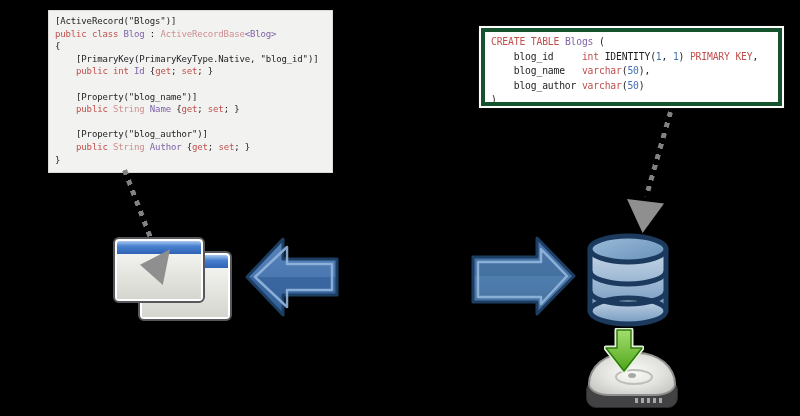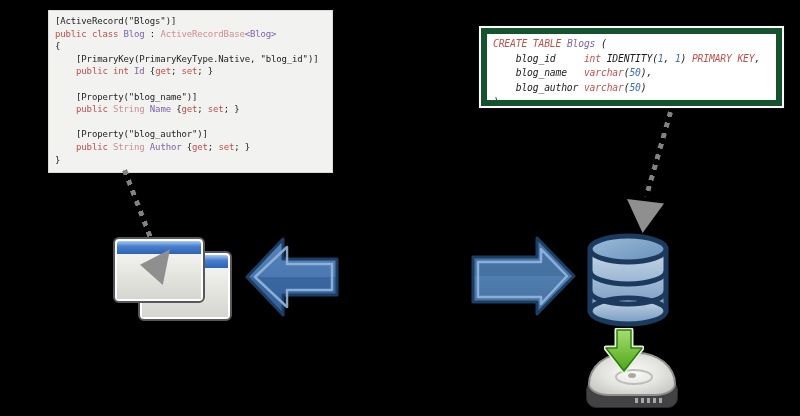--- a/index.html
+++ b/index.html
@@ -6,23 +6,23 @@
   #stage{position:relative;width:800px;height:416px;background:#000;overflow:hidden;
          font-family:"DejaVu Sans Mono","Liberation Mono",monospace;}
 
   
   .codebox{position:absolute;white-space:pre;overflow:hidden;}
   #csharp-box{left:48px;top:10px;width:277px;height:157px;background:#f2f2f1;
               border:1px solid #d9d9d6;padding:4px 0 0 6px;
               font-size:9px;line-height:12.6px;letter-spacing:-0.15px;}
   #sql-box-outer{left:478px;top:25px;width:307px;height:84px;border:1px solid #0a0a0a;
                  background:#fff;padding:2px;box-sizing:border-box;position:absolute;}
-  #sql-box{width:100%;height:100%;border:6px solid #14532d;box-sizing:border-box;
+  #sql-box{width:100%;height:100%;border:4px solid #14532d;box-sizing:border-box;
            background:#fff;padding:3px 0 0 6px;font-size:9.7px;line-height:14.6px;
-           letter-spacing:-0.15px;white-space:pre;overflow:hidden;font-style:italic;}
+           letter-spacing:-0.15px;white-space:pre;overflow:hidden;}
   .code-line{height:auto;}
 
   
   .trail{position:absolute;width:5px;transform-origin:top center;z-index:30;
          background:repeating-linear-gradient(to bottom,#828282 0 5px,transparent 5px 11px);}
   #trail-left{left:122px;top:170px;height:74px;transform:rotate(-21deg);}
   #trail-right{left:668px;top:112px;height:88px;transform:rotate(16deg);}
   .arrowhead{position:absolute;background:#8f8f8f;z-index:31;}
   #arrowhead-left{left:140px;top:247px;width:30px;height:38px;
                   clip-path:polygon(100% 6%,0% 47%,76% 100%);}

